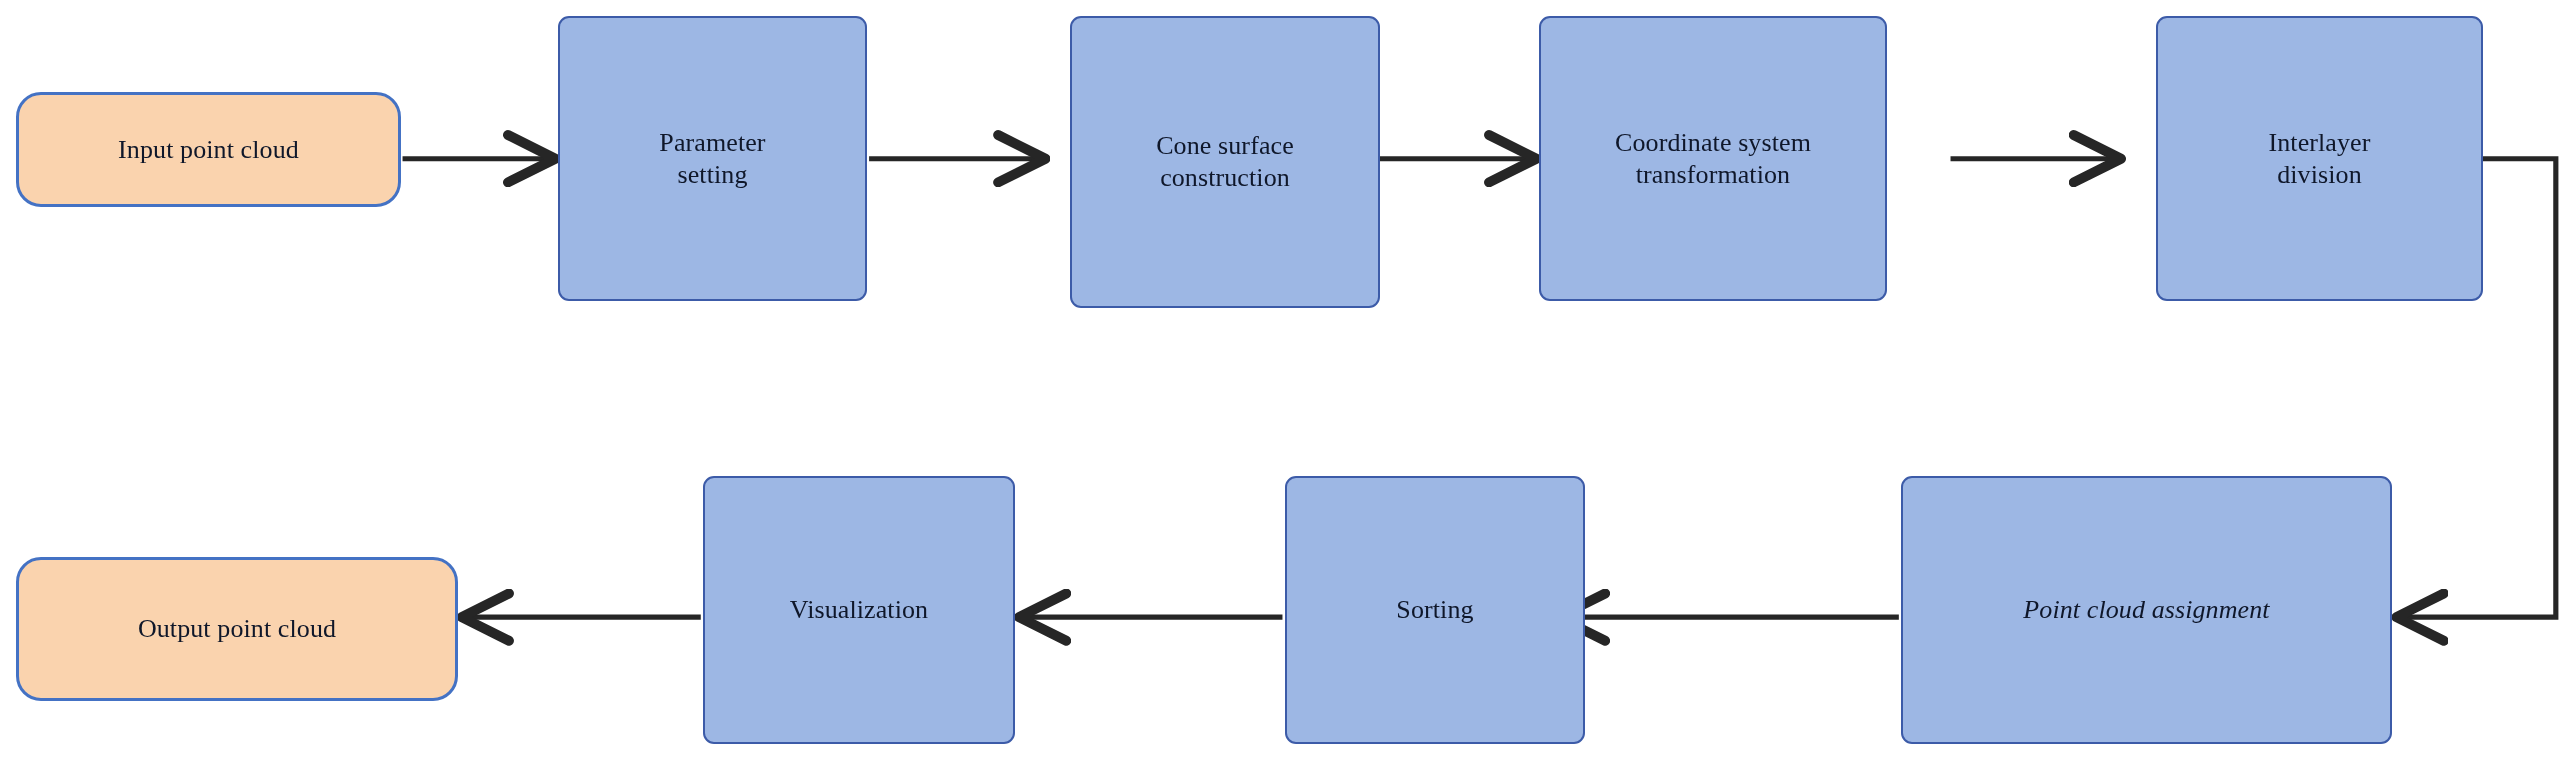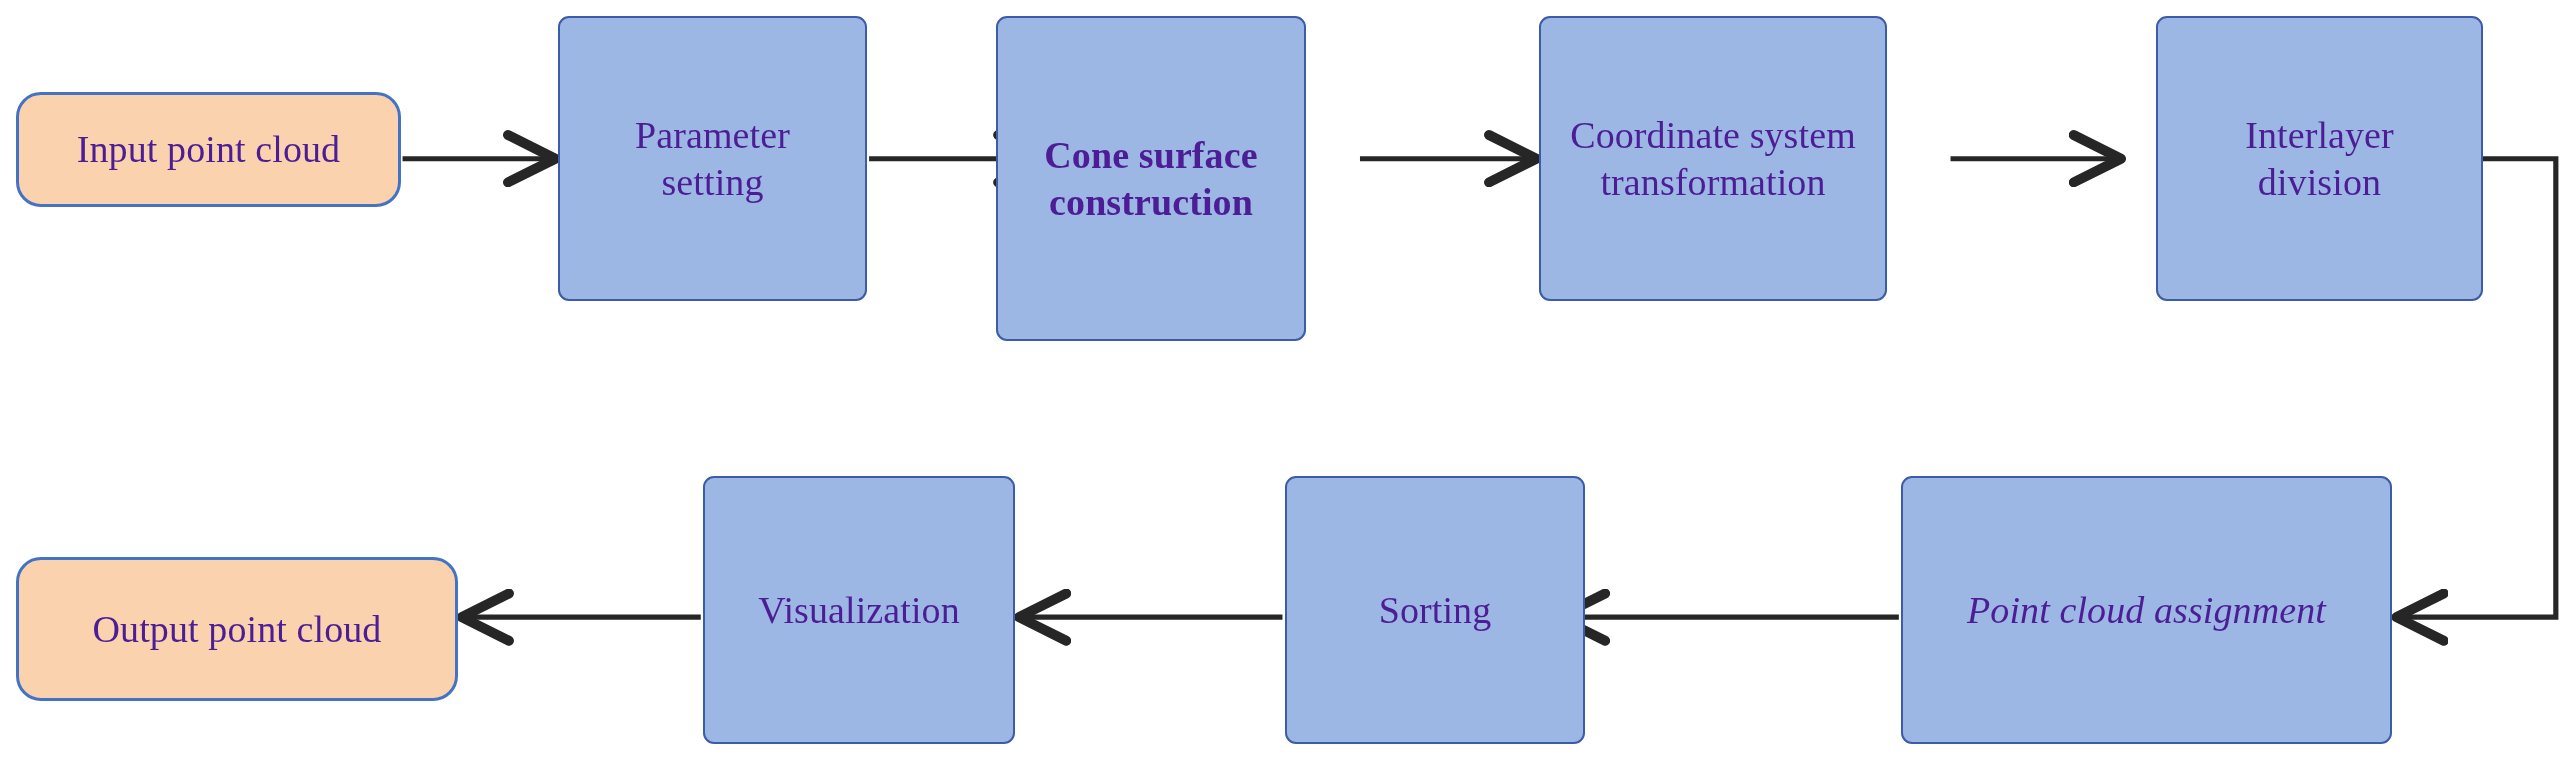--- a/index.html
+++ b/index.html
@@ -25,23 +25,23 @@
     height: 781px;
     pointer-events: none;
   }
   .node {
     position: absolute;
     box-sizing: border-box;
     display: flex;
     align-items: center;
     justify-content: center;
     text-align: center;
-    color: #4c1d95;
+    color: #0f172a;
     line-height: 1.22;
-    font-size: 38px;
+    font-size: 26px;
     letter-spacing: 0.1px;
     white-space: pre-line;
   }
   .node.process {
     background: #9DB7E4;
     border: 2.2px solid #3C5BA8;
     border-radius: 11px;
   }
   .node.terminal {
     background: #FAD3AE;
@@ -87,21 +87,21 @@
 
   <div class="node terminal" style="left:16px; top:92px; width:385px; height:115px;">
     <span class="node-label">Input point cloud</span>
   </div>
 
   <div class="node process" style="left:558px; top:16px; width:309px; height:285px;">
     <span class="node-label">Parameter
 setting</span>
   </div>
 
-  <div class="node process" style="left:996px; top:16px; width:310px; height:325px;font-weight:bold;">
+  <div class="node process" style="left:1070px; top:16px; width:310px; height:292px;">
     <span class="node-label">Cone surface
 construction</span>
   </div>
 
   <div class="node process" style="left:1539px; top:16px; width:348px; height:285px;">
     <span class="node-label">Coordinate system
 transformation</span>
   </div>
 
   <div class="node process" style="left:2124px; top:16px; width:327px; height:285px;margin-left:32px;">

